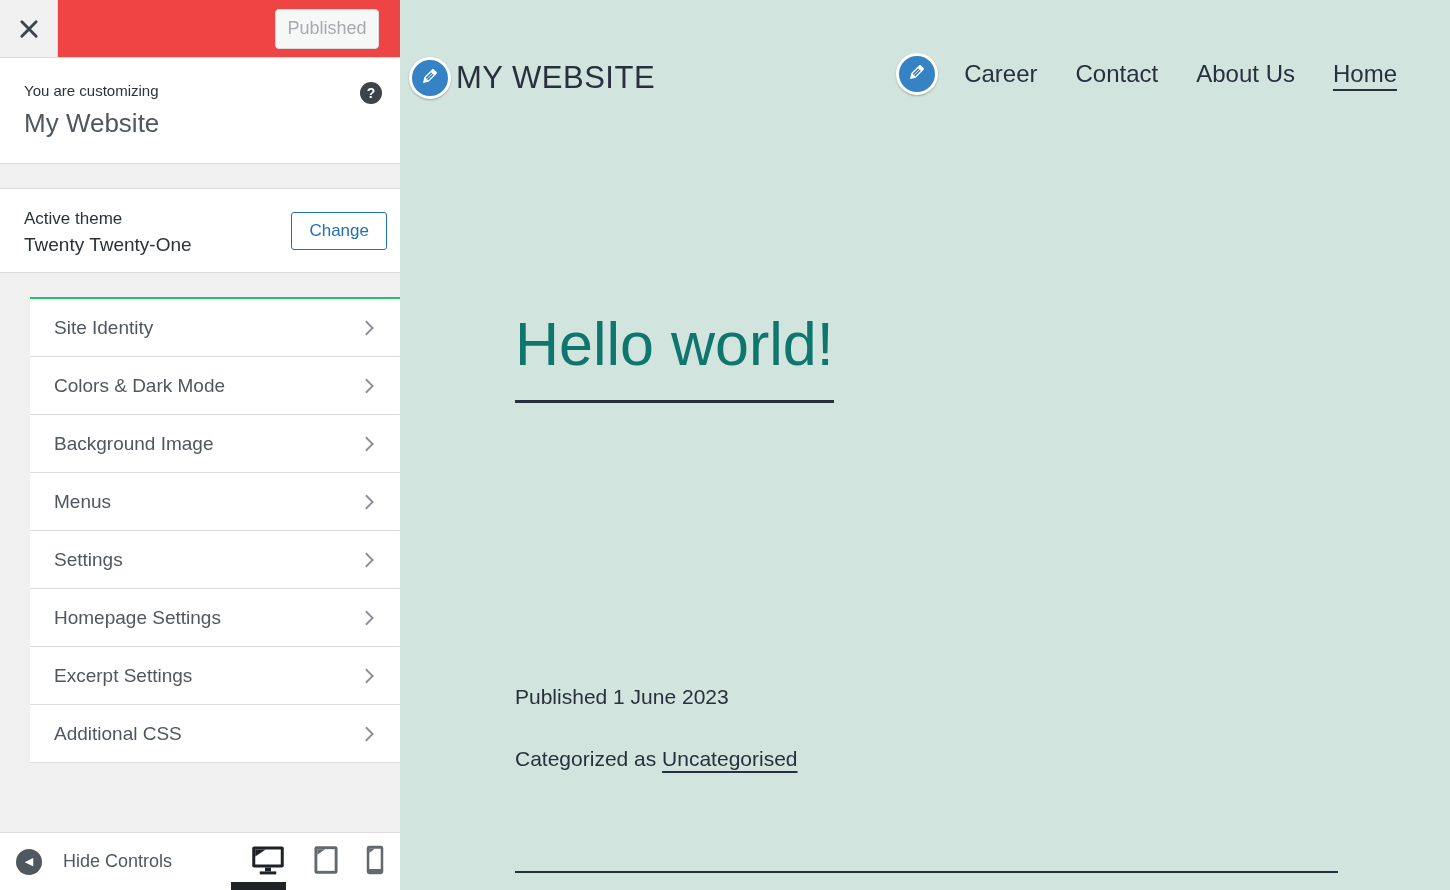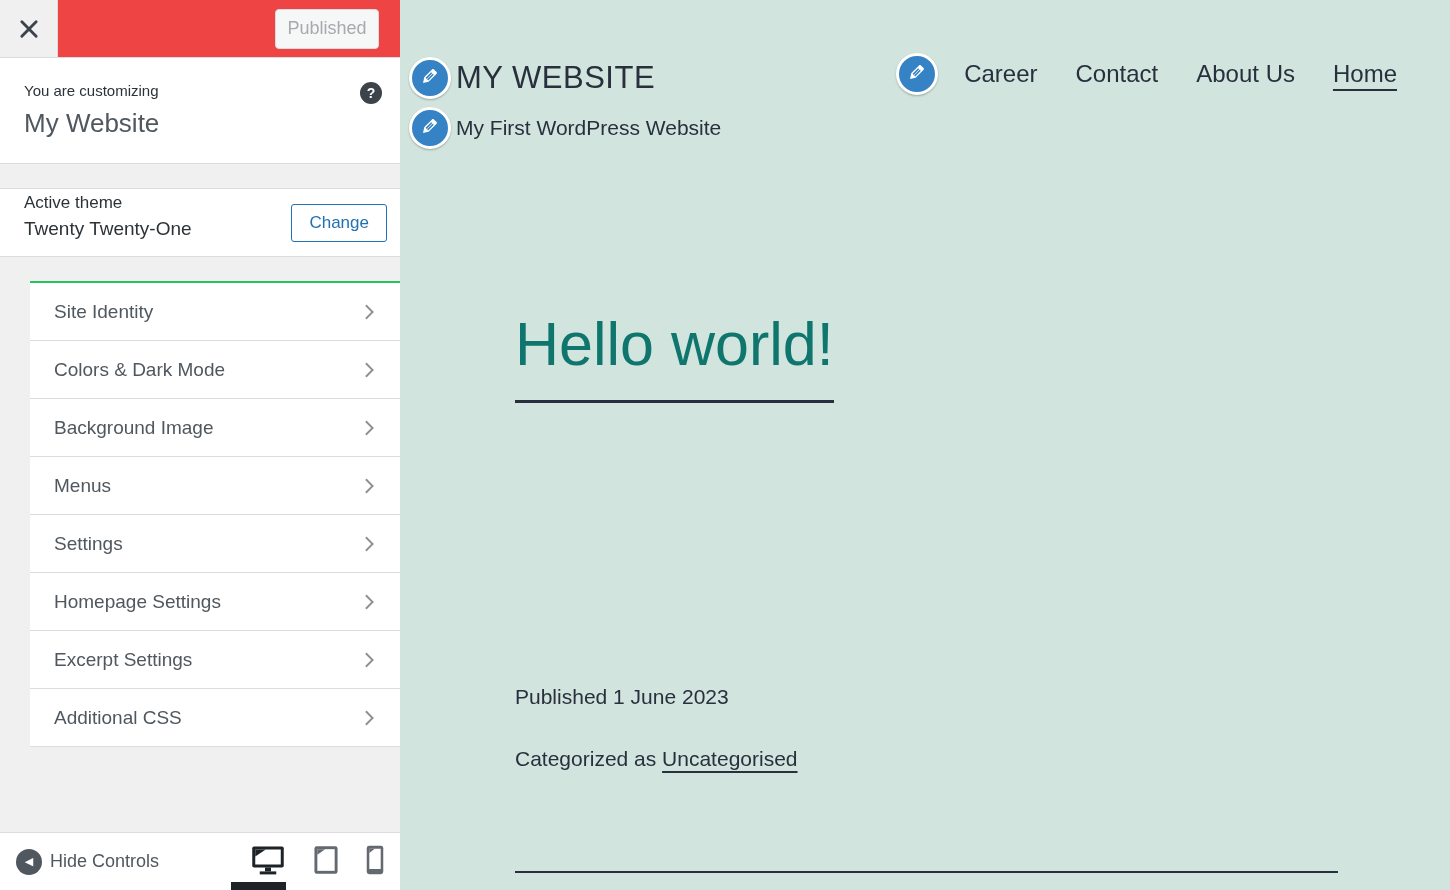--- a/index.html
+++ b/index.html
@@ -15,32 +15,32 @@
   .close-btn svg { display:block; }
   .published-btn { margin-left:auto; margin-right:21px; width:104px; height:40px; background:#f6f7f7; border:1px solid #dcdcde; border-radius:4px; color:#a7aaad; font-size:18px; font-family:inherit; }
 
   .customize-info { background:#fff; border-bottom:1px solid #dcdcde; padding:24px 24px 24px; position:relative; }
   .preamble { font-size:15px; color:#2c3338; margin-bottom:9px; }
   .panel-title { font-size:26px; font-weight:400; color:#50575e; }
   .help-icon { position:absolute; right:18px; top:24px; width:22px; height:22px; border-radius:50%; background:#3c434a; color:#fff; font-size:14px; font-weight:bold; display:flex; align-items:center; justify-content:center; cursor:pointer; }
 
   .section-gap { height:24px; }
 
-  .theme-panel { background:#fff; border-top:1px solid #dcdcde; border-bottom:1px solid #dcdcde; padding:4px 120px 16px 24px; position:relative; }
+  .theme-panel { background:#fff; border-top:1px solid #dcdcde; border-bottom:1px solid #dcdcde; padding:20px 120px 16px 24px; position:relative; }
   .theme-label { font-size:17px; color:#2c3338; margin-bottom:5px; }
   .theme-name { font-size:19px; color:#2c3338; }
   .change-btn { position:absolute; right:13px; top:50%; transform:translateY(-50%); padding:8px 17px; font-size:17px; color:#2271b1; background:#fff; border:1px solid #2271b1; border-radius:3px; font-family:inherit; cursor:pointer; }
 
   .menu { border-top:2px solid #22c55e;margin-left:30px; }
   .menu-item { height:58px; background:#fff; border-bottom:1px solid #dcdcde; display:flex; align-items:center; padding:0 22px 0 24px; font-size:19px; color:#50575e; cursor:pointer; }
   .menu-item .chev { margin-left:auto; display:flex; }
 
   .bottom-bar { position:absolute; left:0; right:0; bottom:0; height:58px; background:#fff; border-top:1px solid #dcdcde; display:flex; align-items:center; padding:0 16px; }
   .collapse-btn { width:26px; height:26px; border-radius:50%; background:#50575e; color:#fff; display:flex; align-items:center; justify-content:center; font-size:11px; cursor:pointer; flex-shrink:0; }
-  .hide-label { margin-left:8px; font-size:18px; color:#50575e; cursor:pointer;text-align:right; }
+  .hide-label { margin-left:21px; font-size:18px; color:#50575e; cursor:pointer;text-align:right; }
   .devices { margin-left:auto; display:flex; align-items:center; gap:27px; }
   .device-btn { background:none; border:none; padding:0; cursor:pointer; display:flex; }
   .active-indicator { position:absolute; left:231px; bottom:0; width:55px; height:8px; background:#1d2327; }
 
   
   .preview { flex:1; background:#d1e4dd; position:relative; color:#28303d; overflow:hidden; }
 
   .edit-icon { width:42px; height:42px; border-radius:50%; background:#3582c4; border:3px solid #fff; box-shadow:0 1px 2px rgba(0,0,0,.25); display:flex; align-items:center; justify-content:center; cursor:pointer; flex-shrink:0; }
 
   .brand-row1 { position:absolute; left:9px; top:57px; display:flex; align-items:center; gap:5px; }
@@ -207,30 +207,20 @@
       <div class="edit-icon">
         <span>
           <svg width="20" height="20" viewBox="0 0 20 20">
               <path fill="#ffffff" d="M13.89 3.39l2.71 2.72c.46.46.42 1.24.03 1.64l-8.01 8.02-5.56 1.16 1.16-5.58s7.6-7.63 7.99-8.03c.39-.39 1.22-.39 1.68.07zm-2.73 2.79l-5.59 5.61 1.11 1.11 5.54-5.65zm-2.97 8.23l5.58-5.6-1.07-1.08-5.59 5.6z"></path>
             </svg>
         </span>
       </div>
       <span class="site-title">MY WEBSITE</span>
     </div>
 
-    <div class="brand-row2">
-      <div class="edit-icon">
-        <span>
-          <svg width="20" height="20" viewBox="0 0 20 20">
-              <path fill="#ffffff" d="M13.89 3.39l2.71 2.72c.46.46.42 1.24.03 1.64l-8.01 8.02-5.56 1.16 1.16-5.58s7.6-7.63 7.99-8.03c.39-.39 1.22-.39 1.68.07zm-2.73 2.79l-5.59 5.61 1.11 1.11 5.54-5.65zm-2.97 8.23l5.58-5.6-1.07-1.08-5.59 5.6z"></path>
-            </svg>
-        </span>
-      </div>
-      <span class="tagline">My First WordPress Website</span>
-    </div>
 
     <div class="nav">
       <div class="edit-icon">
         <span>
           <svg width="20" height="20" viewBox="0 0 20 20">
               <path fill="#ffffff" d="M13.89 3.39l2.71 2.72c.46.46.42 1.24.03 1.64l-8.01 8.02-5.56 1.16 1.16-5.58s7.6-7.63 7.99-8.03c.39-.39 1.22-.39 1.68.07zm-2.73 2.79l-5.59 5.61 1.11 1.11 5.54-5.65zm-2.97 8.23l5.58-5.6-1.07-1.08-5.59 5.6z"></path>
             </svg>
         </span>
       </div>
       <a class="nav-link">Career</a>

